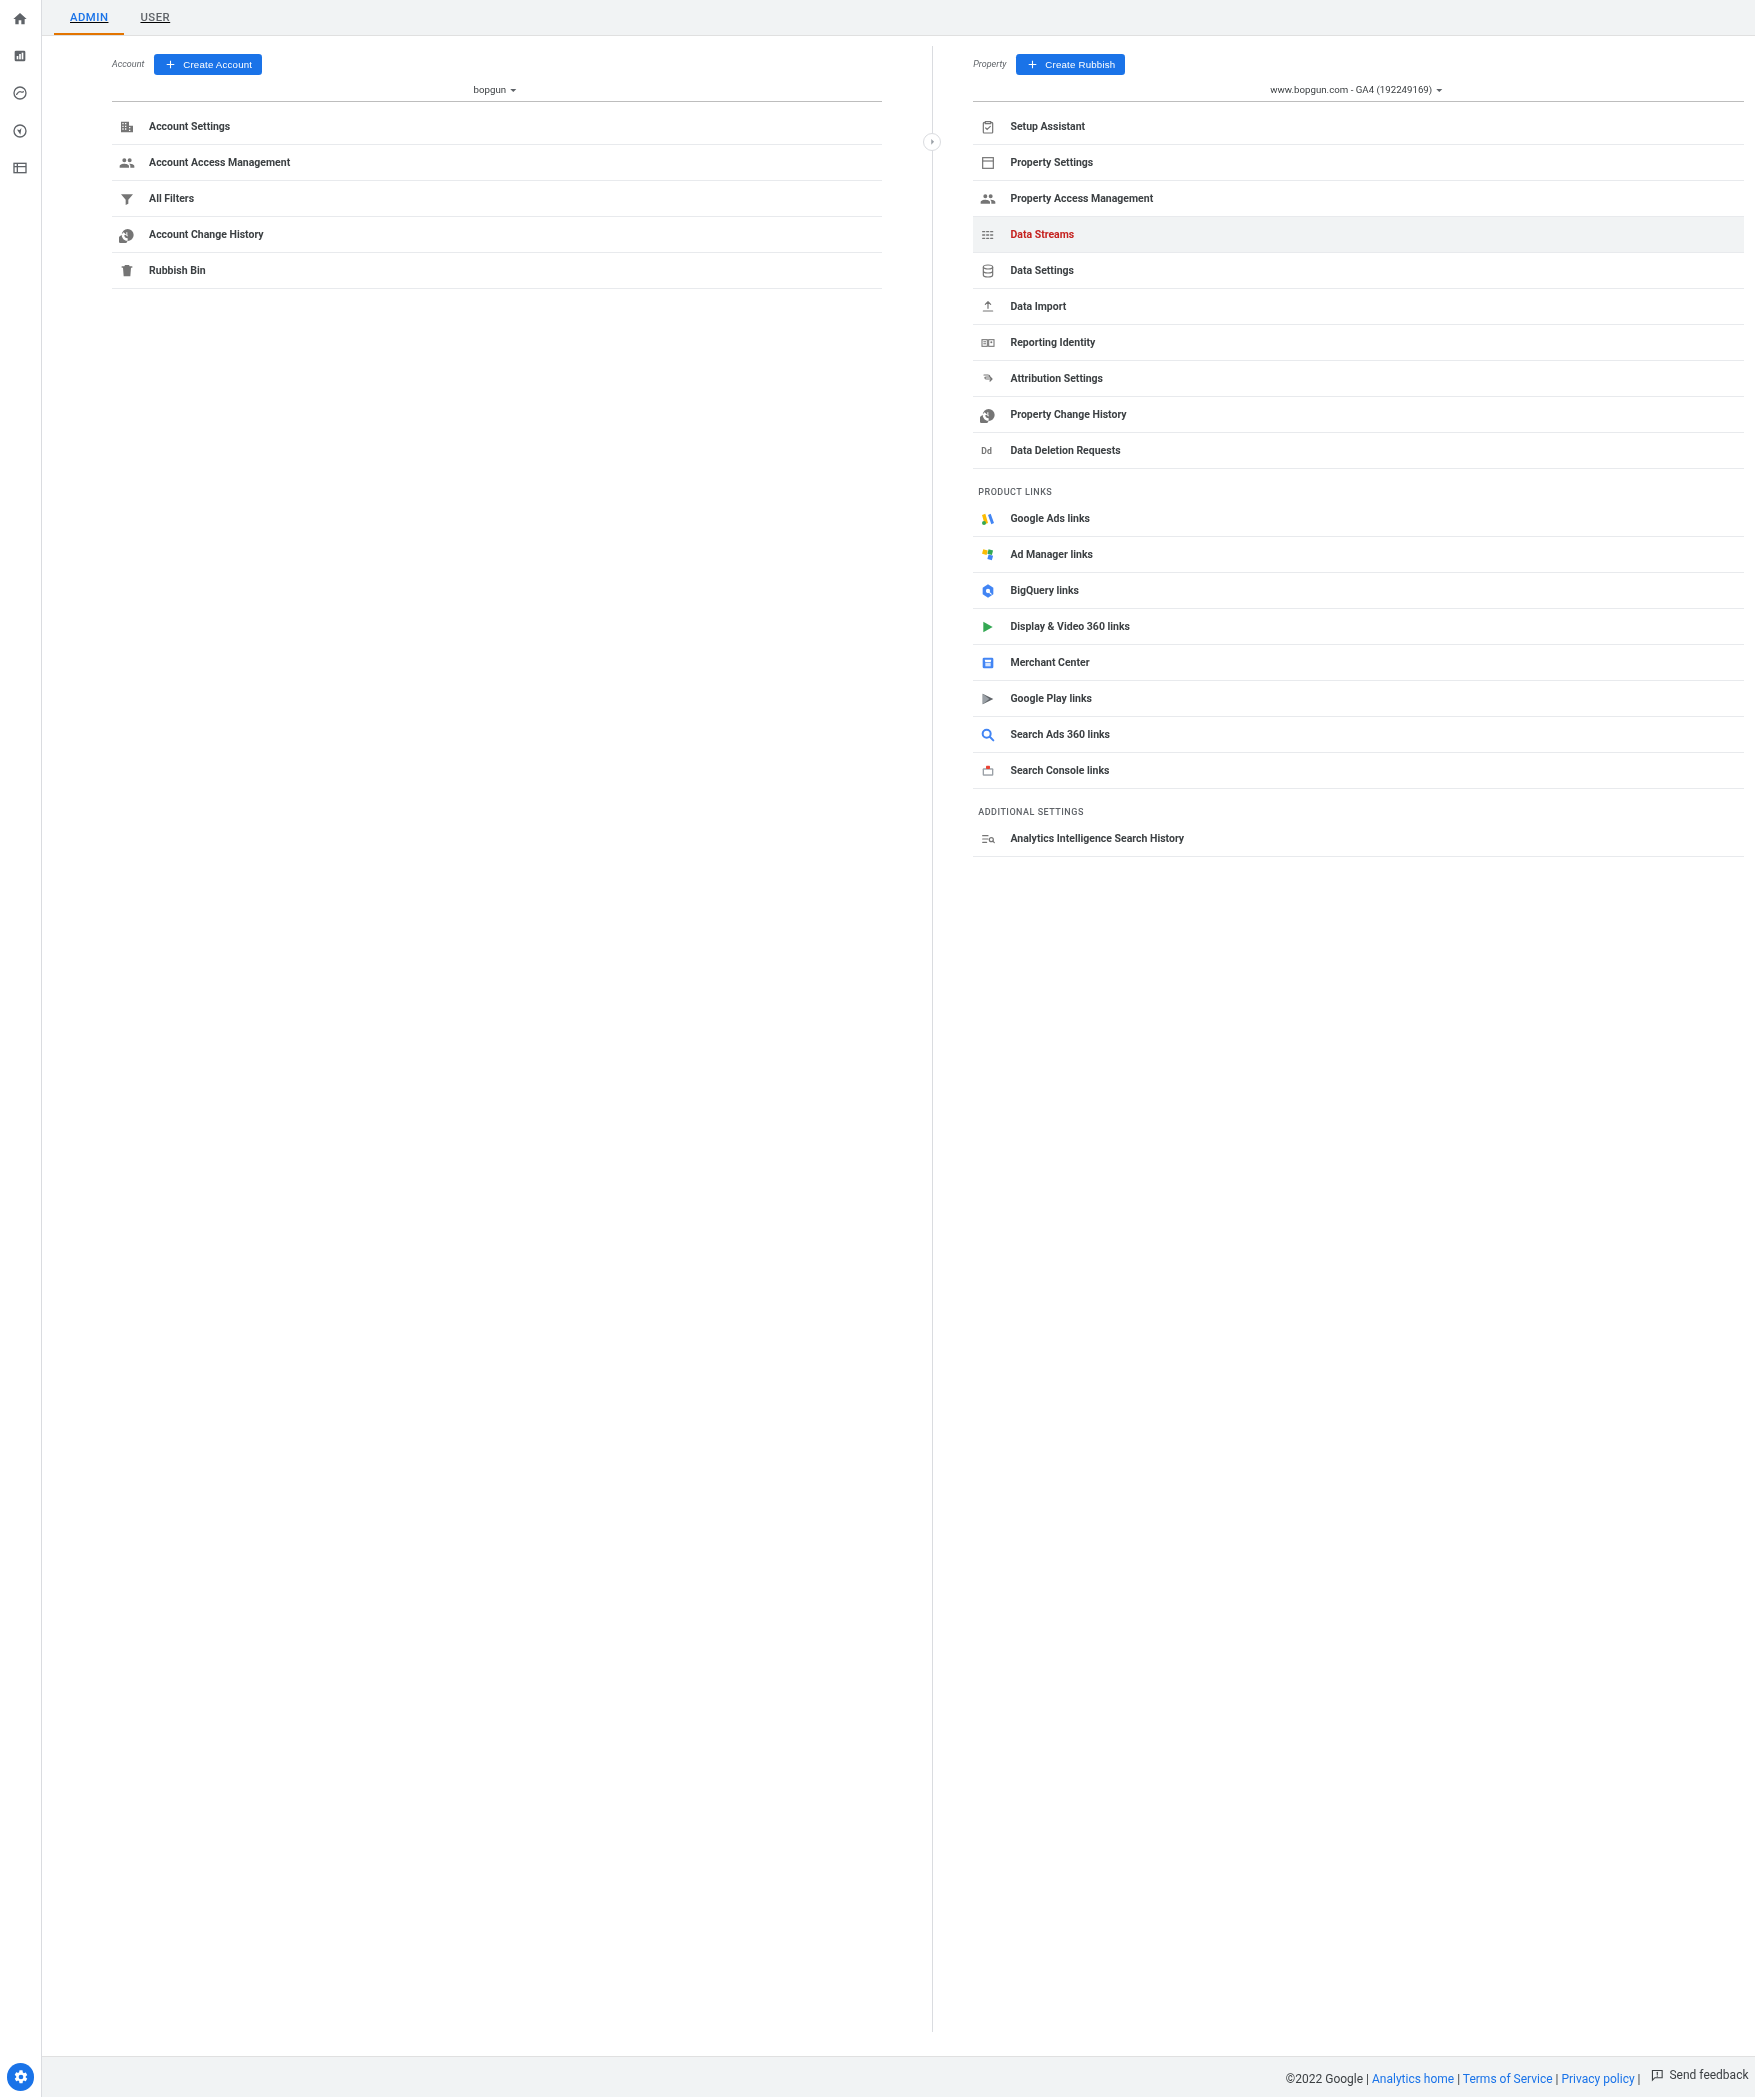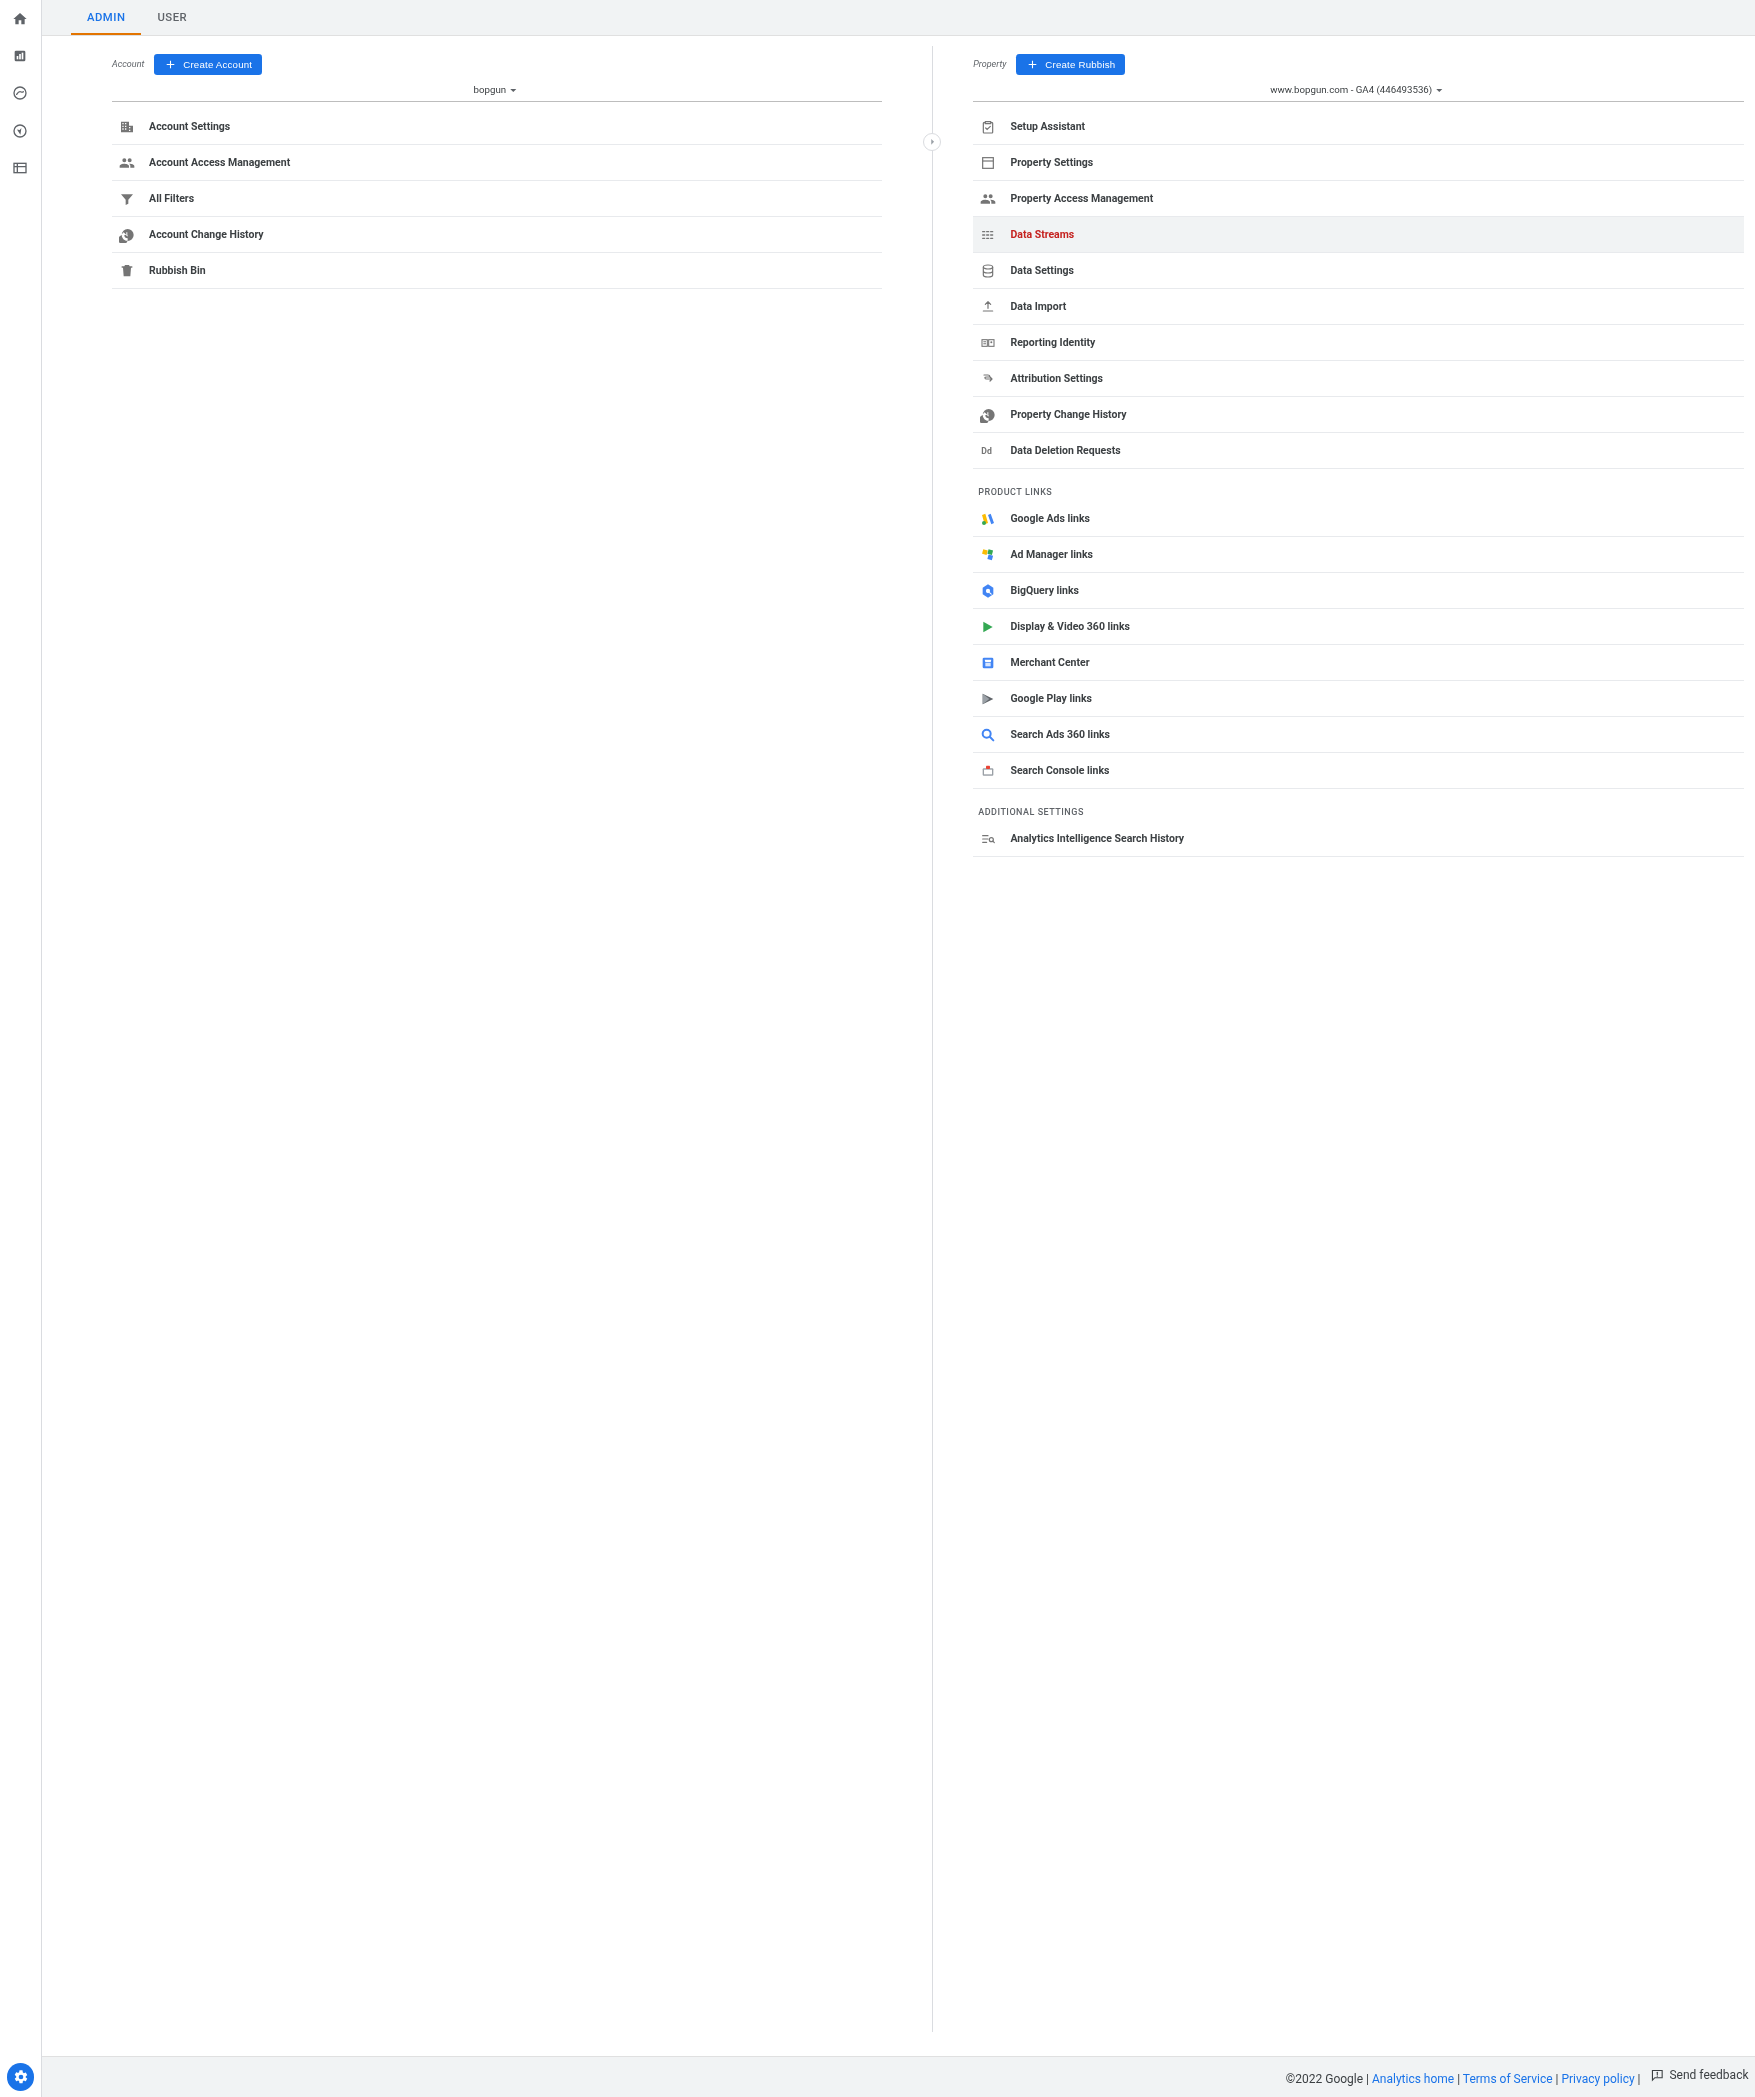--- a/index.html
+++ b/index.html
@@ -11,21 +11,21 @@
 .sidebar { width: 42px; background: #fff; border-right: 0.8px solid #dadce0; position: relative; flex-shrink: 0; }
 .sidebar-icons { padding-top: 9px; display: flex; flex-direction: column; align-items: center; gap: 18px; }
 .sidebar-icon { width: 19.4px; height: 19.4px; display: flex; align-items: center; justify-content: center; color: #5f6368; cursor: pointer; }
 .sidebar-footer { position: absolute; bottom: 6.5px; left: 0; right: 0; display: flex; justify-content: center; }
 .gear-circle { width: 27.5px; height: 27.5px; border-radius: 50%; background: #1a73e8; display: flex; align-items: center; justify-content: center; color: #fff; cursor: pointer; }
 
 
 .main { flex: 1; display: flex; flex-direction: column; min-width: 0; }
 
 
-.tabs { background: #f1f3f4; border-bottom: 0.8px solid #e0e0e0; display: flex; padding-left: 29px; }
+.tabs { background: #f1f3f4; border-bottom: 0.8px solid #e0e0e0; display: flex; padding-left: 12px; text-decoration: underline; }
 .tab { padding: 10.5px 16px 9px; font-size: 11.3px; font-weight: 500; letter-spacing: 0.5px; cursor: pointer; color: #5f6368; border-bottom: 2.4px solid transparent; }
 .tab.active { color: #1a73e8; border-bottom-color: #e37400; }
 
 
 .content { background: #fff; flex: 1; display: flex; padding: 18px 0 24px; position: relative; }
 .column { flex: 1; padding: 0 50px 0 70px; position: relative; }
 .column + .column { padding-left: 41px; padding-right: 11.3px; }
 .column + .column::before { content: ""; position: absolute; left: 0; top: -8px; bottom: 0; width: 0.8px; background: #dadce0; }
 .nudge-btn { position: absolute; left: -9px; top: 79px; width: 18px; height: 18px; border-radius: 50%; background: #fff; border: 0.8px solid #dadce0; display: flex; align-items: center; justify-content: center; color: #9aa0a6; z-index: 2; cursor: pointer; }
 
@@ -304,21 +304,21 @@
         <div class="col-header">
           <span class="col-label">Property</span>
           <button class="create-btn">
             <svg width="13" height="13" viewBox="0 0 16 16">
                 <use href="#ic-plus"></use>
               </svg>
             <span>Create Rubbish</span>
           </button>
         </div>
         <div class="selector">
-          <span class="selector-text">www.bopgun.com - GA4 (446493536)</span>
+          <span class="selector-text">www.bopgun.com - GA4 (192249169)</span>
           <svg class="selector-caret" width="14.6" height="14.6" viewBox="0 0 18 18">
               <use href="#ic-caret"></use>
             </svg>
         </div>
         <div class="list" id="property-list">
             <div class="list-item">
               <span class="item-icon">
                 <svg width="16" height="16" viewBox="0 0 20 20">
                   <use href="#ic-clipboard-check"></use>
                 </svg>

